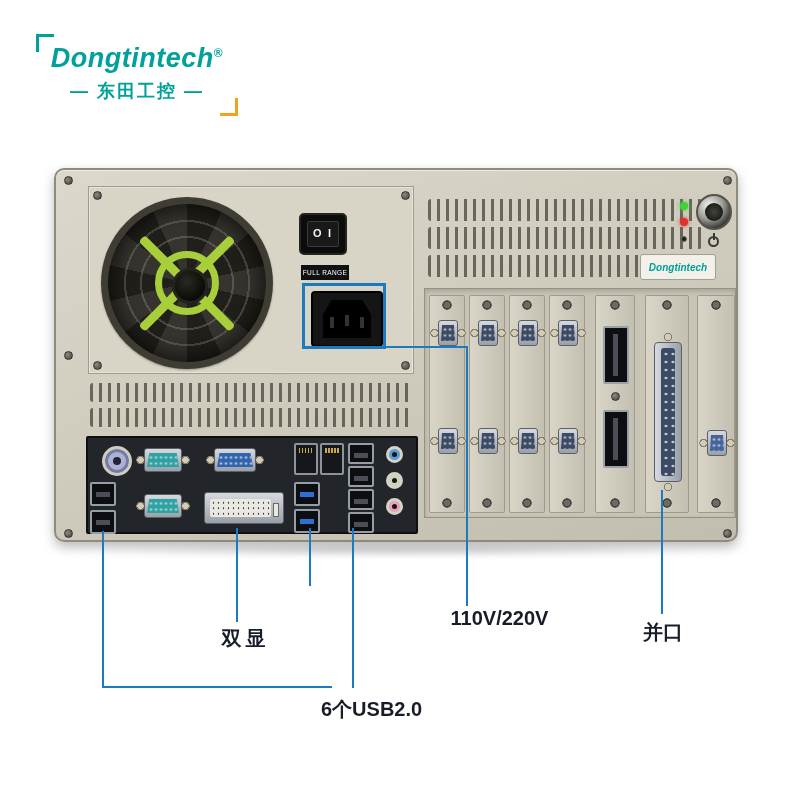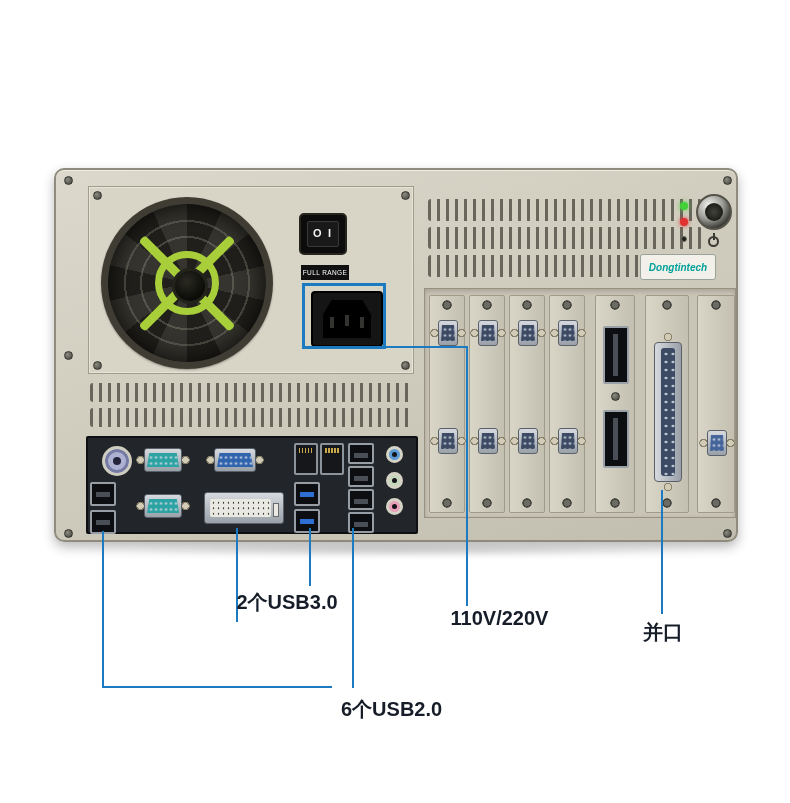--- a/index.html
+++ b/index.html
@@ -145,20 +145,26 @@
   .anline { position:absolute; background:#1b7ac0; }
   .anlab { position:absolute; font-weight:700; font-size:20px; color:#161d29; text-align:center; line-height:30px; }
   .anlab .sp { letter-spacing:4px; }
   .nowrap { white-space:nowrap; }
 </style>
 </head>
 <body>
 
 <div class="stage">
 
+  <div class="logo">
+    <span class="lc tl"></span>
+    <span class="lc br"></span>
+    <div class="logo-name"><span>Dongtintech</span><sup>®</sup></div>
+    <div class="logo-sub">— 东田工控 —</div>
+  </div>
 
   <div class="chassis">
 
     <i class="dot-screw" style="left:8px;top:6px"></i>
     <i class="dot-screw" style="left:667px;top:6px"></i>
     <i class="dot-screw" style="left:8px;top:181px"></i>
     <i class="dot-screw" style="left:667px;top:181px"></i>
     <i class="dot-screw" style="left:8px;top:359px"></i>
     <i class="dot-screw" style="left:667px;top:359px"></i>
 
@@ -259,28 +265,26 @@
 
   <div class="anline" style="left:386px;top:346px;width:82px;height:2px"></div>
   <div class="anline" style="left:466px;top:346px;width:2px;height:260px"></div>
   <div class="anline" style="left:309px;top:528px;width:2px;height:58px"></div>
   <div class="anline" style="left:236px;top:528px;width:2px;height:94px"></div>
   <div class="anline" style="left:661px;top:490px;width:2px;height:124px"></div>
   <div class="anline" style="left:102px;top:531px;width:2px;height:157px"></div>
   <div class="anline" style="left:352px;top:528px;width:2px;height:160px"></div>
   <div class="anline" style="left:102px;top:686px;width:230px;height:2px"></div>
 
-  <div class="anlab" style="left:212px;top:587px;width:150px">
-    <div>2个USB3.0</div>
-  </div>
   <div class="anlab" style="left:168px;top:623px;width:155px">
+    <div class="sp">双显</div>
   </div>
   <div class="anlab" style="left:422px;top:603px;width:155px">
     <div>110V/220V</div>
   </div>
   <div class="anlab sp" style="left:638px;top:617px;width:50px">
     <div>并口</div>
   </div>
-  <div class="anlab nowrap" style="left:341px;top:694px">
+  <div class="anlab nowrap" style="left:321px;top:694px">
     <div>6个USB2.0</div>
   </div>
 
 </div>
 
 </body></html>

